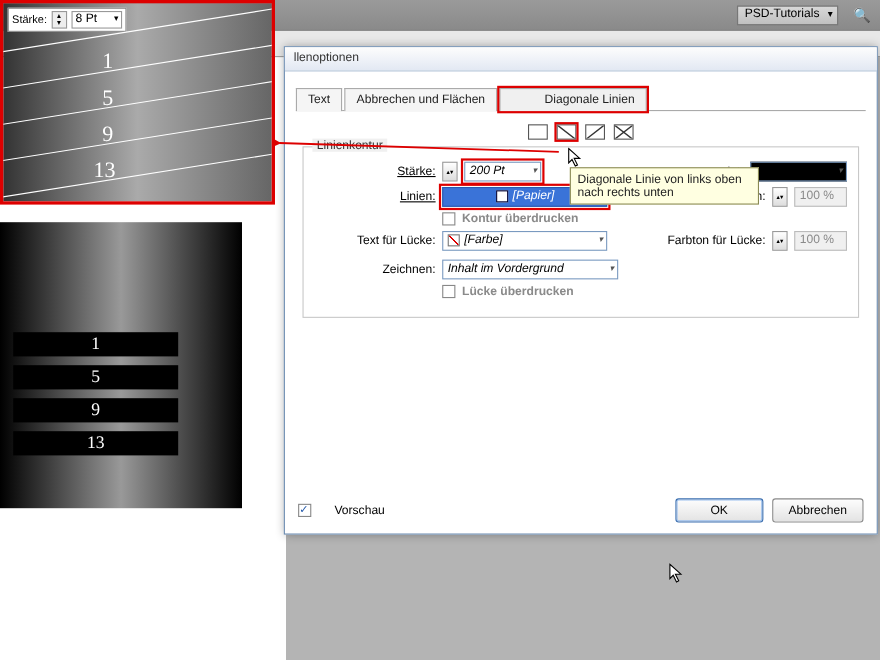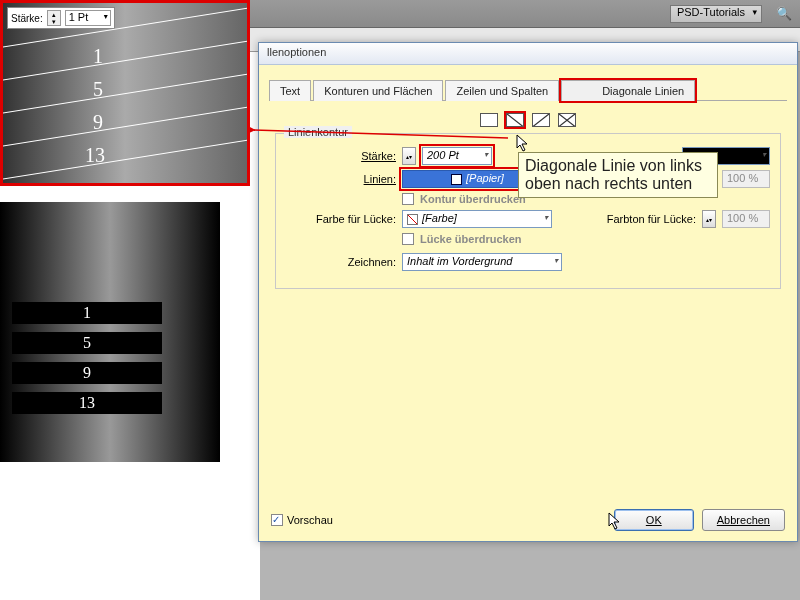--- a/index.html
+++ b/index.html
@@ -28,33 +28,33 @@
 .preview { position:absolute; left:0; top:0; width:250px; height:186px; border:3px solid #d00; background:linear-gradient(90deg,#333,#aaa,#666); z-index:5; overflow:hidden; }
 .staerke-box { position:absolute; left:4px; top:4px; background:#fff; border:1px solid #888; padding:2px 3px; display:flex; align-items:center; gap:4px; }
 .staerke-box .lbl { font-size:10px; }
 .staerke-box .stepbox { width:14px;height:16px;border:1px solid #999;background:#eee;font-size:7px;text-align:center;line-height:7px;}
 .staerke-box .val { width:46px;height:16px;border:1px solid #999;background:#fff;padding:0 3px 0 3px;position:relative;}
 .staerke-box .val::after{content:"▾";position:absolute;right:2px;top:1px;font-size:8px;}
 .preview .line { position:absolute; width:260px; height:1px; background:#fff; transform:rotate(-9deg); transform-origin:left; }
 .preview .num { position:absolute; color:#fff; font-family:Georgia,serif; font-size:20px; }
 
 
-.dialog { position:absolute; left:258px; top:42px; width:540px; height:500px; background:#fef9c3; border:1px solid #6a8ab0; box-shadow:0 0 8px rgba(0,0,0,.3); z-index:4; }
+.dialog { position:absolute; left:258px; top:42px; width:540px; height:444px; background:#ffffff; border:1px solid #6a8ab0; box-shadow:0 0 8px rgba(0,0,0,.3); z-index:4; }
 .dialog .titlebar { height:22px; background:linear-gradient(#fdfdfd,#e2e8f3); border-bottom:1px solid #b5c5da; padding:3px 8px; color:#333; font-size:11px; }
 .tabs { display:flex; gap:0; margin:14px 10px 0 10px; border-bottom:1px solid #aaa;text-align:right; }
 .tab { padding:4px 10px; background:#f5f5f5; border:1px solid #aaa; border-bottom:none; margin-right:2px; color:#222; position:relative; top:1px; }
 .tab.active { background:#f0f0f0;padding-left:40px; }
 .tab.hl { outline:2px solid #d00; outline-offset:0; }
 .panel { padding:10px 16px 0 16px; }
 
 .pictos { display:flex; gap:8px; justify-content:center; margin:2px 0 6px; align-items:center; }
 .pictos .p { width:18px;height:14px;border:1px solid #555;background:#fff;position:relative;}
 .pictos .p.sel { outline:2px solid #d00; }
 .pictos .p svg{position:absolute;inset:0;}
-.tooltip { position:absolute; left:518px; top:152px; width:200px; background:#ffffe1; border:1px solid #8a8a55; padding:4px 6px; font-size:16px; color:#222; z-index:6; }
+.tooltip { position:absolute; left:518px; top:152px; width:172px; background:#ffffe1; border:1px solid #8a8a55; padding:4px 6px; font-size:11px; color:#222; z-index:6; }
 
 .fieldset { border:1px solid #c8c8c8; margin-top:2px; padding:8px 10px 12px 10px; position:relative; }
 .legend { position:absolute; top:-8px; left:8px; background:#f0f0f0; padding:0 4px; color:#333; }
 
 .row { display:flex; align-items:center; gap:6px; margin:5px 0; }
 .row .lbl { width:110px; text-align:right; text-decoration:underline dotted; text-decoration-color:transparent; }
 .row .lbl.u { text-decoration:underline; text-underline-offset:1px; }
 .row .lbl2 { width:100px; text-align:right; }
 .stepper { width:14px;height:18px;border:1px solid #999;background:linear-gradient(#fff,#ddd);display:flex;flex-direction:column;font-size:6px;align-items:center;justify-content:space-around;}
 .combo { height:18px;border:1px solid #7a9ac0;background:#fff;position:relative;padding:1px 16px 0 4px;font-style:italic;}
@@ -64,21 +64,21 @@
 .combo.blue .sw{display:inline-block;width:11px;height:11px;background:#fff;border:1px solid #003;vertical-align:middle;margin-right:4px;}
 .combo.gray .sw{display:inline-block;width:11px;height:11px;background:linear-gradient(45deg,#fff 46%,#d00 46%,#d00 54%,#fff 54%);border:1px solid #777;vertical-align:middle;margin-right:4px;}
 .hlred { outline:2px solid #d00; outline-offset:1px; }
 .chk { width:12px;height:12px;border:1px solid #888;background:#fff; }
 .chk.checked::after{content:"✓";font-size:10px;position:relative;top:-2px;left:0;color:#2258aa;}
 .disabled { color:#8a8a8a;font-weight:bold; }
 .input-ro { height:18px;border:1px solid #bbb;background:#f0f0f0;padding:1px 4px;color:#8a8a8a;width:48px;}
 
 .dlg-footer { position:absolute; bottom:10px; left:12px; right:12px; display:flex; align-items:center; }
 .dlg-footer .spacer{flex:1;}
-.btn { height:22px; min-width:80px; padding:0 14px; background:linear-gradient(#fdfdfd,#e3e3e3); border:1px solid #8a8a8a; border-radius:3px;text-decoration:underline; }
+.btn { height:22px; min-width:80px; padding:0 14px; background:linear-gradient(#fdfdfd,#e3e3e3); border:1px solid #8a8a8a; border-radius:3px; }
 .btn.primary { border:1px solid #3b6fb0; box-shadow:0 0 0 1px #9cc0ee inset; }
 .cursor { position:absolute; width:14px;height:20px; pointer-events:none; z-index:10;}
 .cursor svg{width:14px;height:20px;}
 
 
 .arrow { position:absolute; z-index:7; pointer-events:none; }
 </style>
 </head>
 <body>
 
@@ -107,40 +107,39 @@
     <div class="r">5</div>
     <div class="r">9</div>
     <div class="r">13</div>
   </div>
 </div>
 
 <div class="preview">
   <div class="staerke-box">
     <span class="lbl">Stärke:</span>
     <div class="stepbox">▴<br>▾</div>
-    <div class="val"><span>1 Pt</span></div>
+    <div class="val"><span>8 Pt</span></div>
   </div>
   <div class="line" style="left:-10px;top:45px"></div>
   <div class="line" style="left:-10px;top:78px"></div>
   <div class="line" style="left:-10px;top:111px"></div>
   <div class="line" style="left:-10px;top:144px"></div>
   <div class="line" style="left:-10px;top:177px"></div>
   <div class="num" style="left:90px;top:42px">1</div>
   <div class="num" style="left:90px;top:75px">5</div>
   <div class="num" style="left:90px;top:108px">9</div>
   <div class="num" style="left:82px;top:141px">13</div>
 </div>
 
 <div class="dialog">
   <div class="titlebar">llenoptionen</div>
 
   <div class="tabs">
     <div class="tab">Text</div>
-    <div class="tab">Konturen und Flächen</div>
-    <div class="tab">Zeilen und Spalten</div>
+    <div class="tab">Abbrechen und Flächen</div>
     <div class="tab active hl">Diagonale Linien</div>
   </div>
 
   <div class="panel">
     <div class="pictos">
       <div class="p"></div>
       <div class="p sel">
           <svg viewBox="0 0 18 14">
             <line x1="0" y1="0" x2="18" y2="14" stroke="#333" stroke-width="1.4"></line>
           </svg>
@@ -179,44 +178,44 @@
         <div class="input-ro">100 %</div>
       </div>
 
       <div class="row">
         <span class="lbl"></span>
         <div class="chk"></div>
         <span class="disabled">Kontur überdrucken</span>
       </div>
 
       <div class="row">
-        <span class="lbl">Farbe für Lücke:</span>
+        <span class="lbl">Text für Lücke:</span>
         <div class="combo gray" style="width:150px"><span class="sw"></span><span>[Farbe]</span></div>
         <span style="flex:1"></span>
         <span class="lbl2">Farbton für Lücke:</span>
         <div class="stepper">▴▾</div>
         <div class="input-ro">100 %</div>
       </div>
 
+      <div class="row" style="margin-top:8px">
+        <span class="lbl">Zeichnen:</span>
+        <div class="combo" style="width:160px"><span>Inhalt im Vordergrund</span></div>
+      </div>
+
       <div class="row">
         <span class="lbl"></span>
         <div class="chk"></div>
         <span class="disabled">Lücke überdrucken</span>
       </div>
-
-      <div class="row" style="margin-top:8px">
-        <span class="lbl">Zeichnen:</span>
-        <div class="combo" style="width:160px"><span>Inhalt im Vordergrund</span></div>
-      </div>
     </div>
   </div>
 
   <div class="dlg-footer">
     <div class="chk checked"></div>
-    <span style="margin-left:4px">Vorschau</span>
+    <span style="margin-left:21px">Vorschau</span>
     <div class="spacer"></div>
     <button class="btn primary">OK</button>
     <span style="width:8px;display:inline-block"></span>
     <button class="btn">Abbrechen</button>
   </div>
 </div>
 
 <div class="tooltip">Diagonale Linie von links oben nach rechts unten</div>
 
 <svg class="arrow" style="left:248px;top:120px" width="270" height="30">

